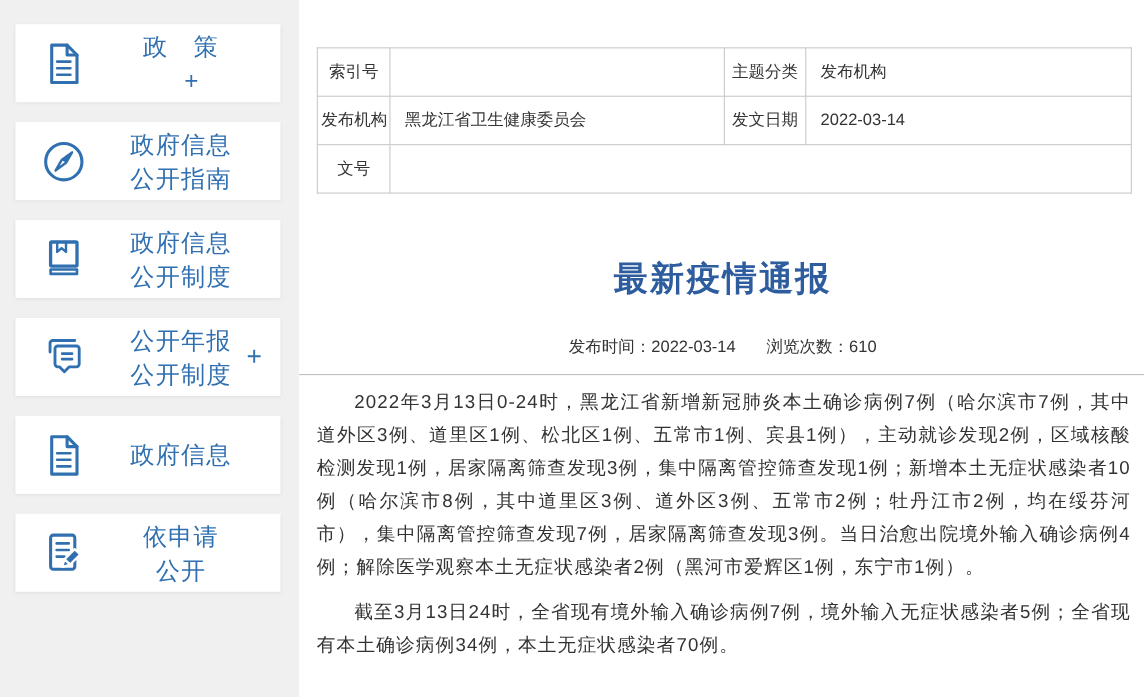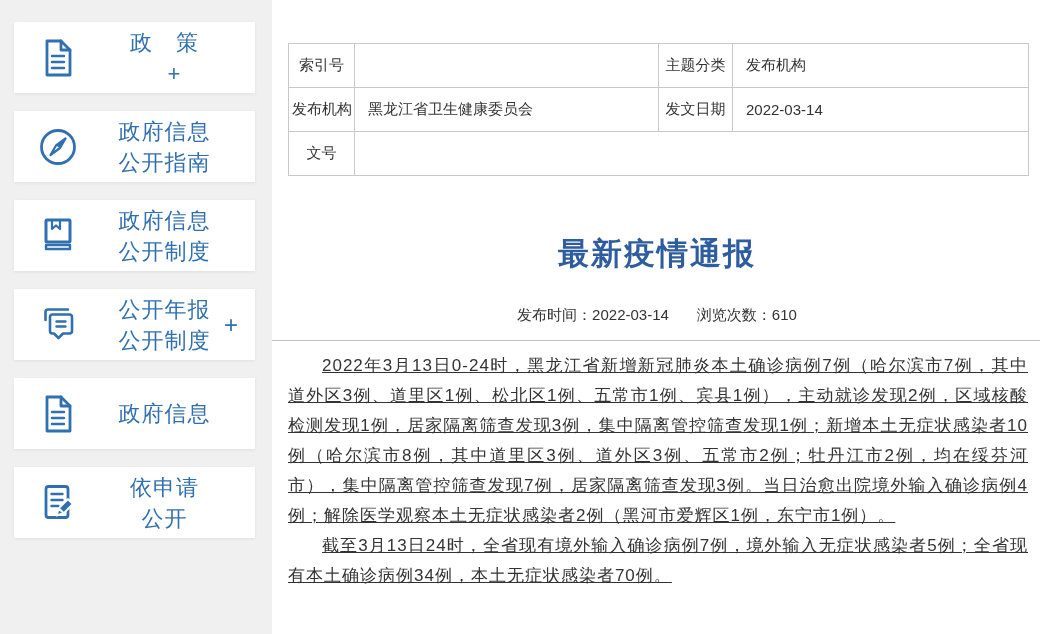--- a/index.html
+++ b/index.html
@@ -123,22 +123,22 @@
   }
   .article-body {
     margin-top: 10px;
     width: 740px;
     font-size: 17px;
     line-height: 30px;
     letter-spacing: 1px;
     color: #333333;
     text-align: justify;
   }
-  .article-body p { margin: 0; text-indent: 2em; text-decoration: underline; }
-  .article-body p + p { }
+  .article-body p { margin: 0; text-indent: 2em; }
+  .article-body p + p { margin-top: 11px; }
 </style>
 </head>
 <body>
 
 <div class="page">
 
   <aside class="sidebar">
 
     <div class="nav-card">
       <span class="nav-icon">

